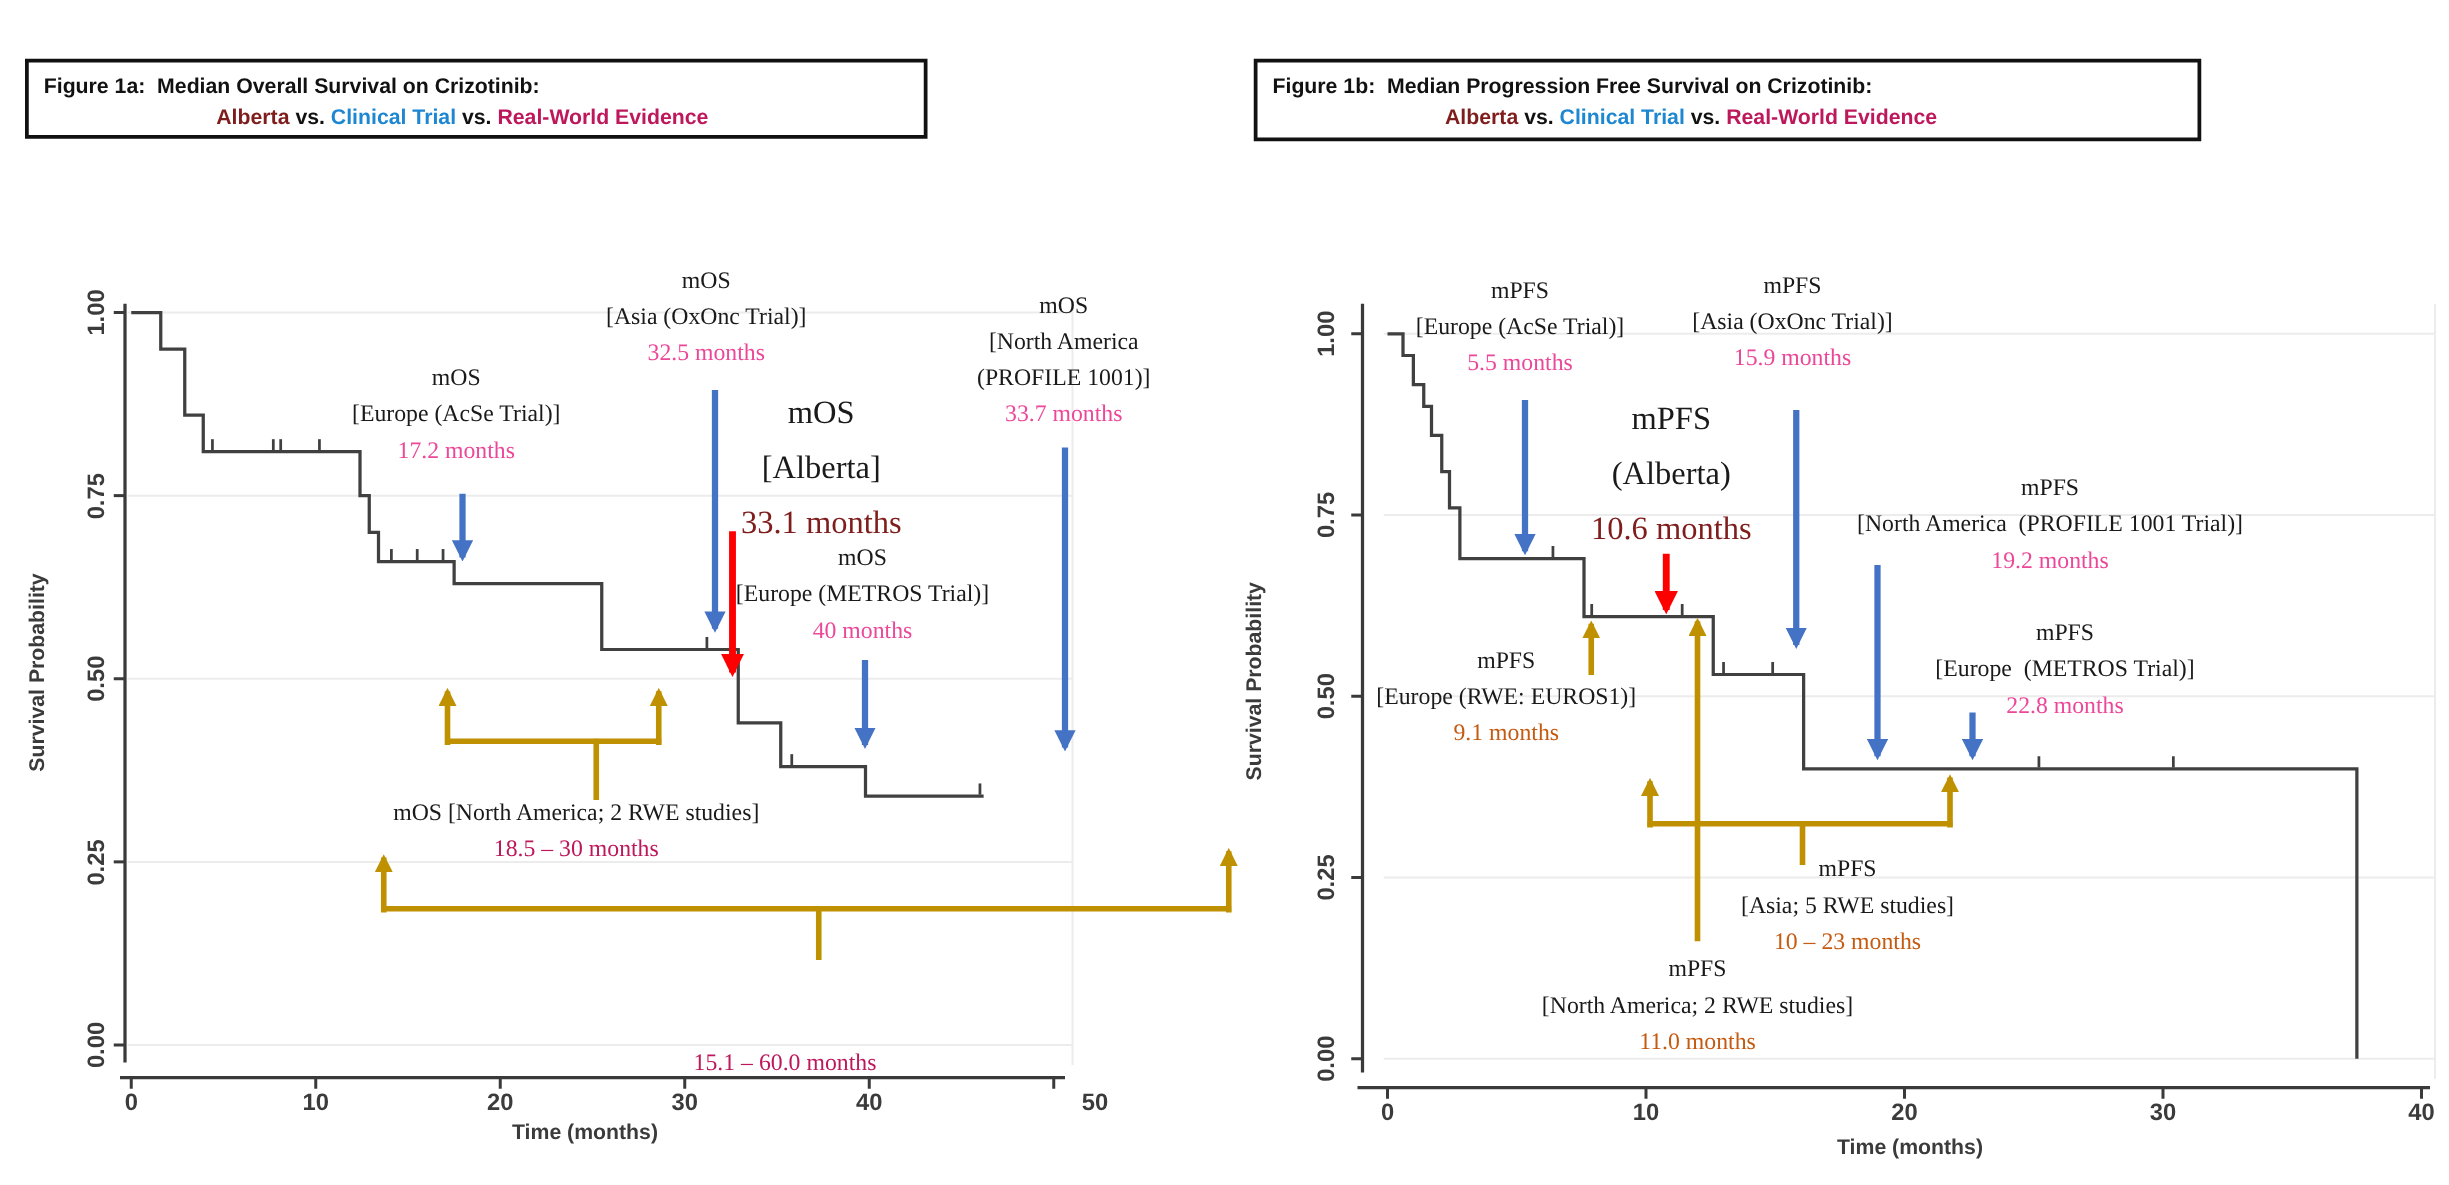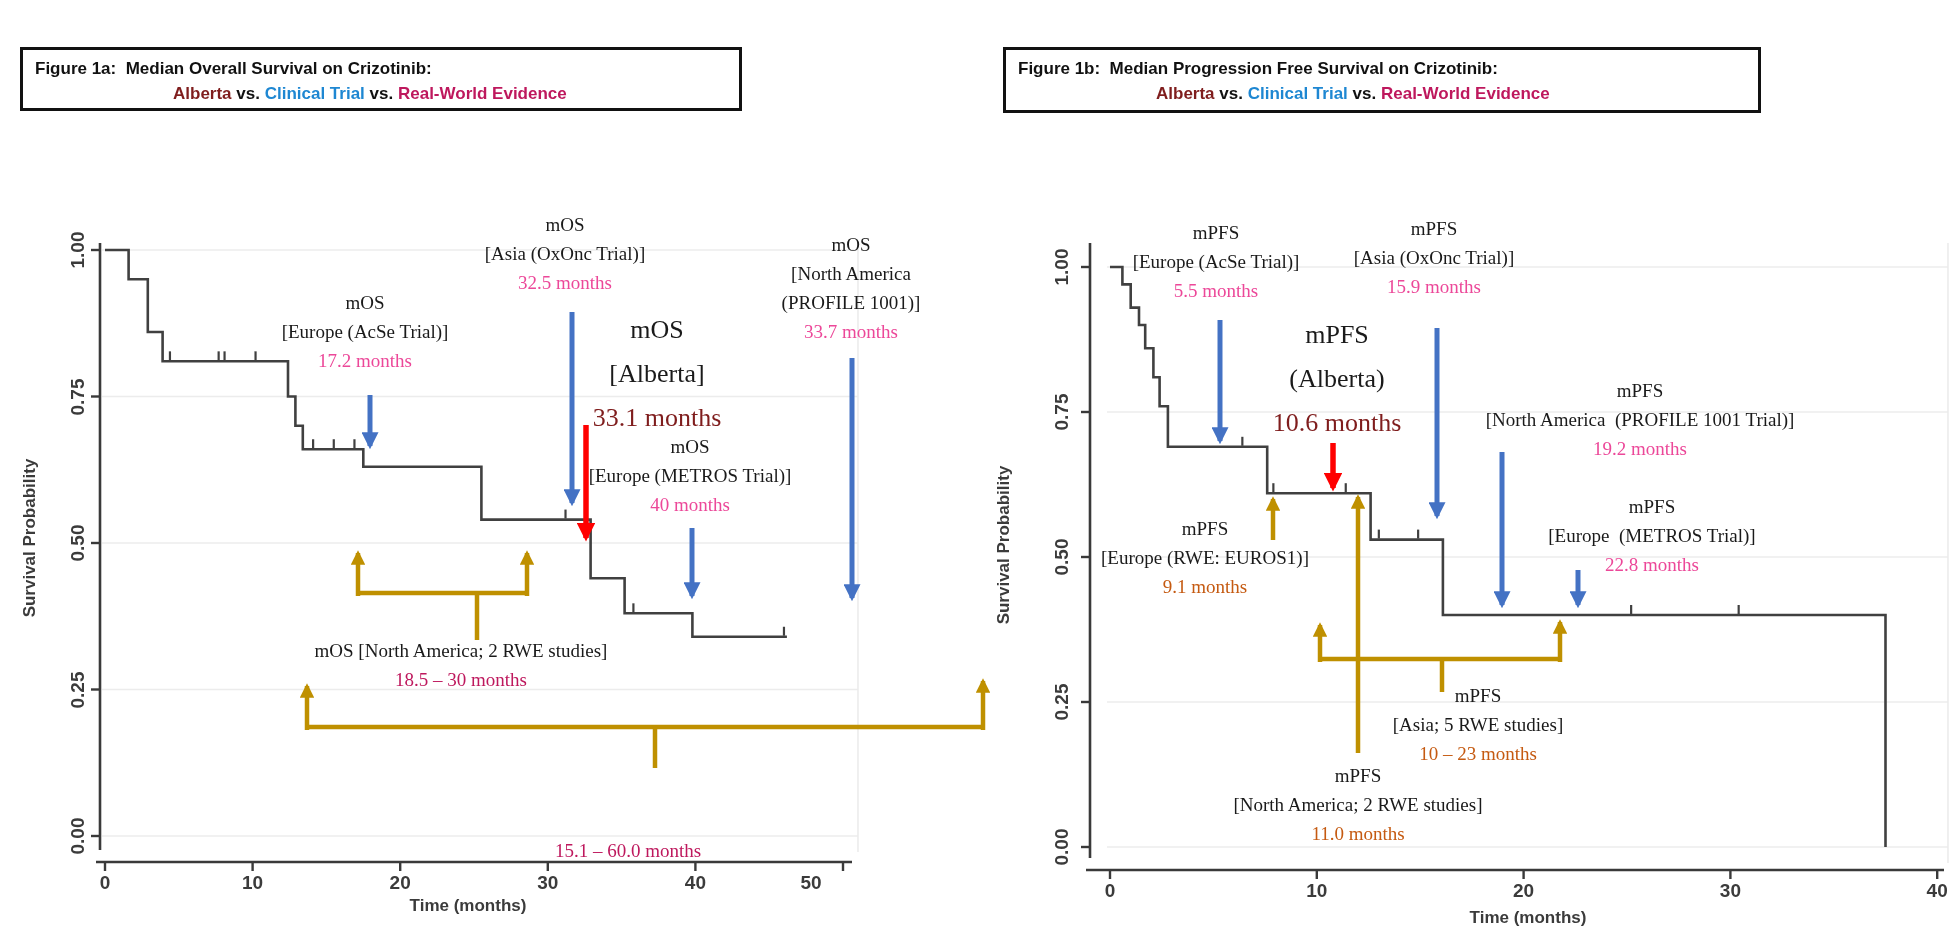--- a/index.html
+++ b/index.html
@@ -247,21 +247,21 @@
 <div class="ytick" style="left: 78px; top: 836px;">0.00</div>
     <div class="ytick" style="left: 78px; top: 689.5px;">0.25</div>
     <div class="ytick" style="left: 78px; top: 543px;">0.50</div>
     <div class="ytick" style="left: 78px; top: 396.5px;">0.75</div>
     <div class="ytick" style="left: 78px; top: 250px;">1.00</div>
     <div class="xtick" style="left: 105px; top: 872px;">0</div>
     <div class="xtick" style="left: 252.6px; top: 872px;">10</div>
     <div class="xtick" style="left: 400.2px; top: 872px;">20</div>
     <div class="xtick" style="left: 547.8px; top: 872px;">30</div>
     <div class="xtick" style="left: 695.4px; top: 872px;">40</div>
-    <div class="xtick" style="left: 811px; top: 872px;">50</div>
+    <div class="xtick" style="left: 876px; top: 872px;">50</div>
     <div class="ytick" style="left: 1062px; top: 847px;">0.00</div>
     <div class="ytick" style="left: 1062px; top: 702px;">0.25</div>
     <div class="ytick" style="left: 1062px; top: 557px;">0.50</div>
     <div class="ytick" style="left: 1062px; top: 412px;">0.75</div>
     <div class="ytick" style="left: 1062px; top: 267px;">1.00</div>
     <div class="xtick" style="left: 1110px; top: 880px;">0</div>
     <div class="xtick" style="left: 1316.8px; top: 880px;">10</div>
     <div class="xtick" style="left: 1523.6px; top: 880px;">20</div>
     <div class="xtick" style="left: 1730.4px; top: 880px;">30</div>
     <div class="xtick" style="left: 1937.2px; top: 880px;">40</div>

